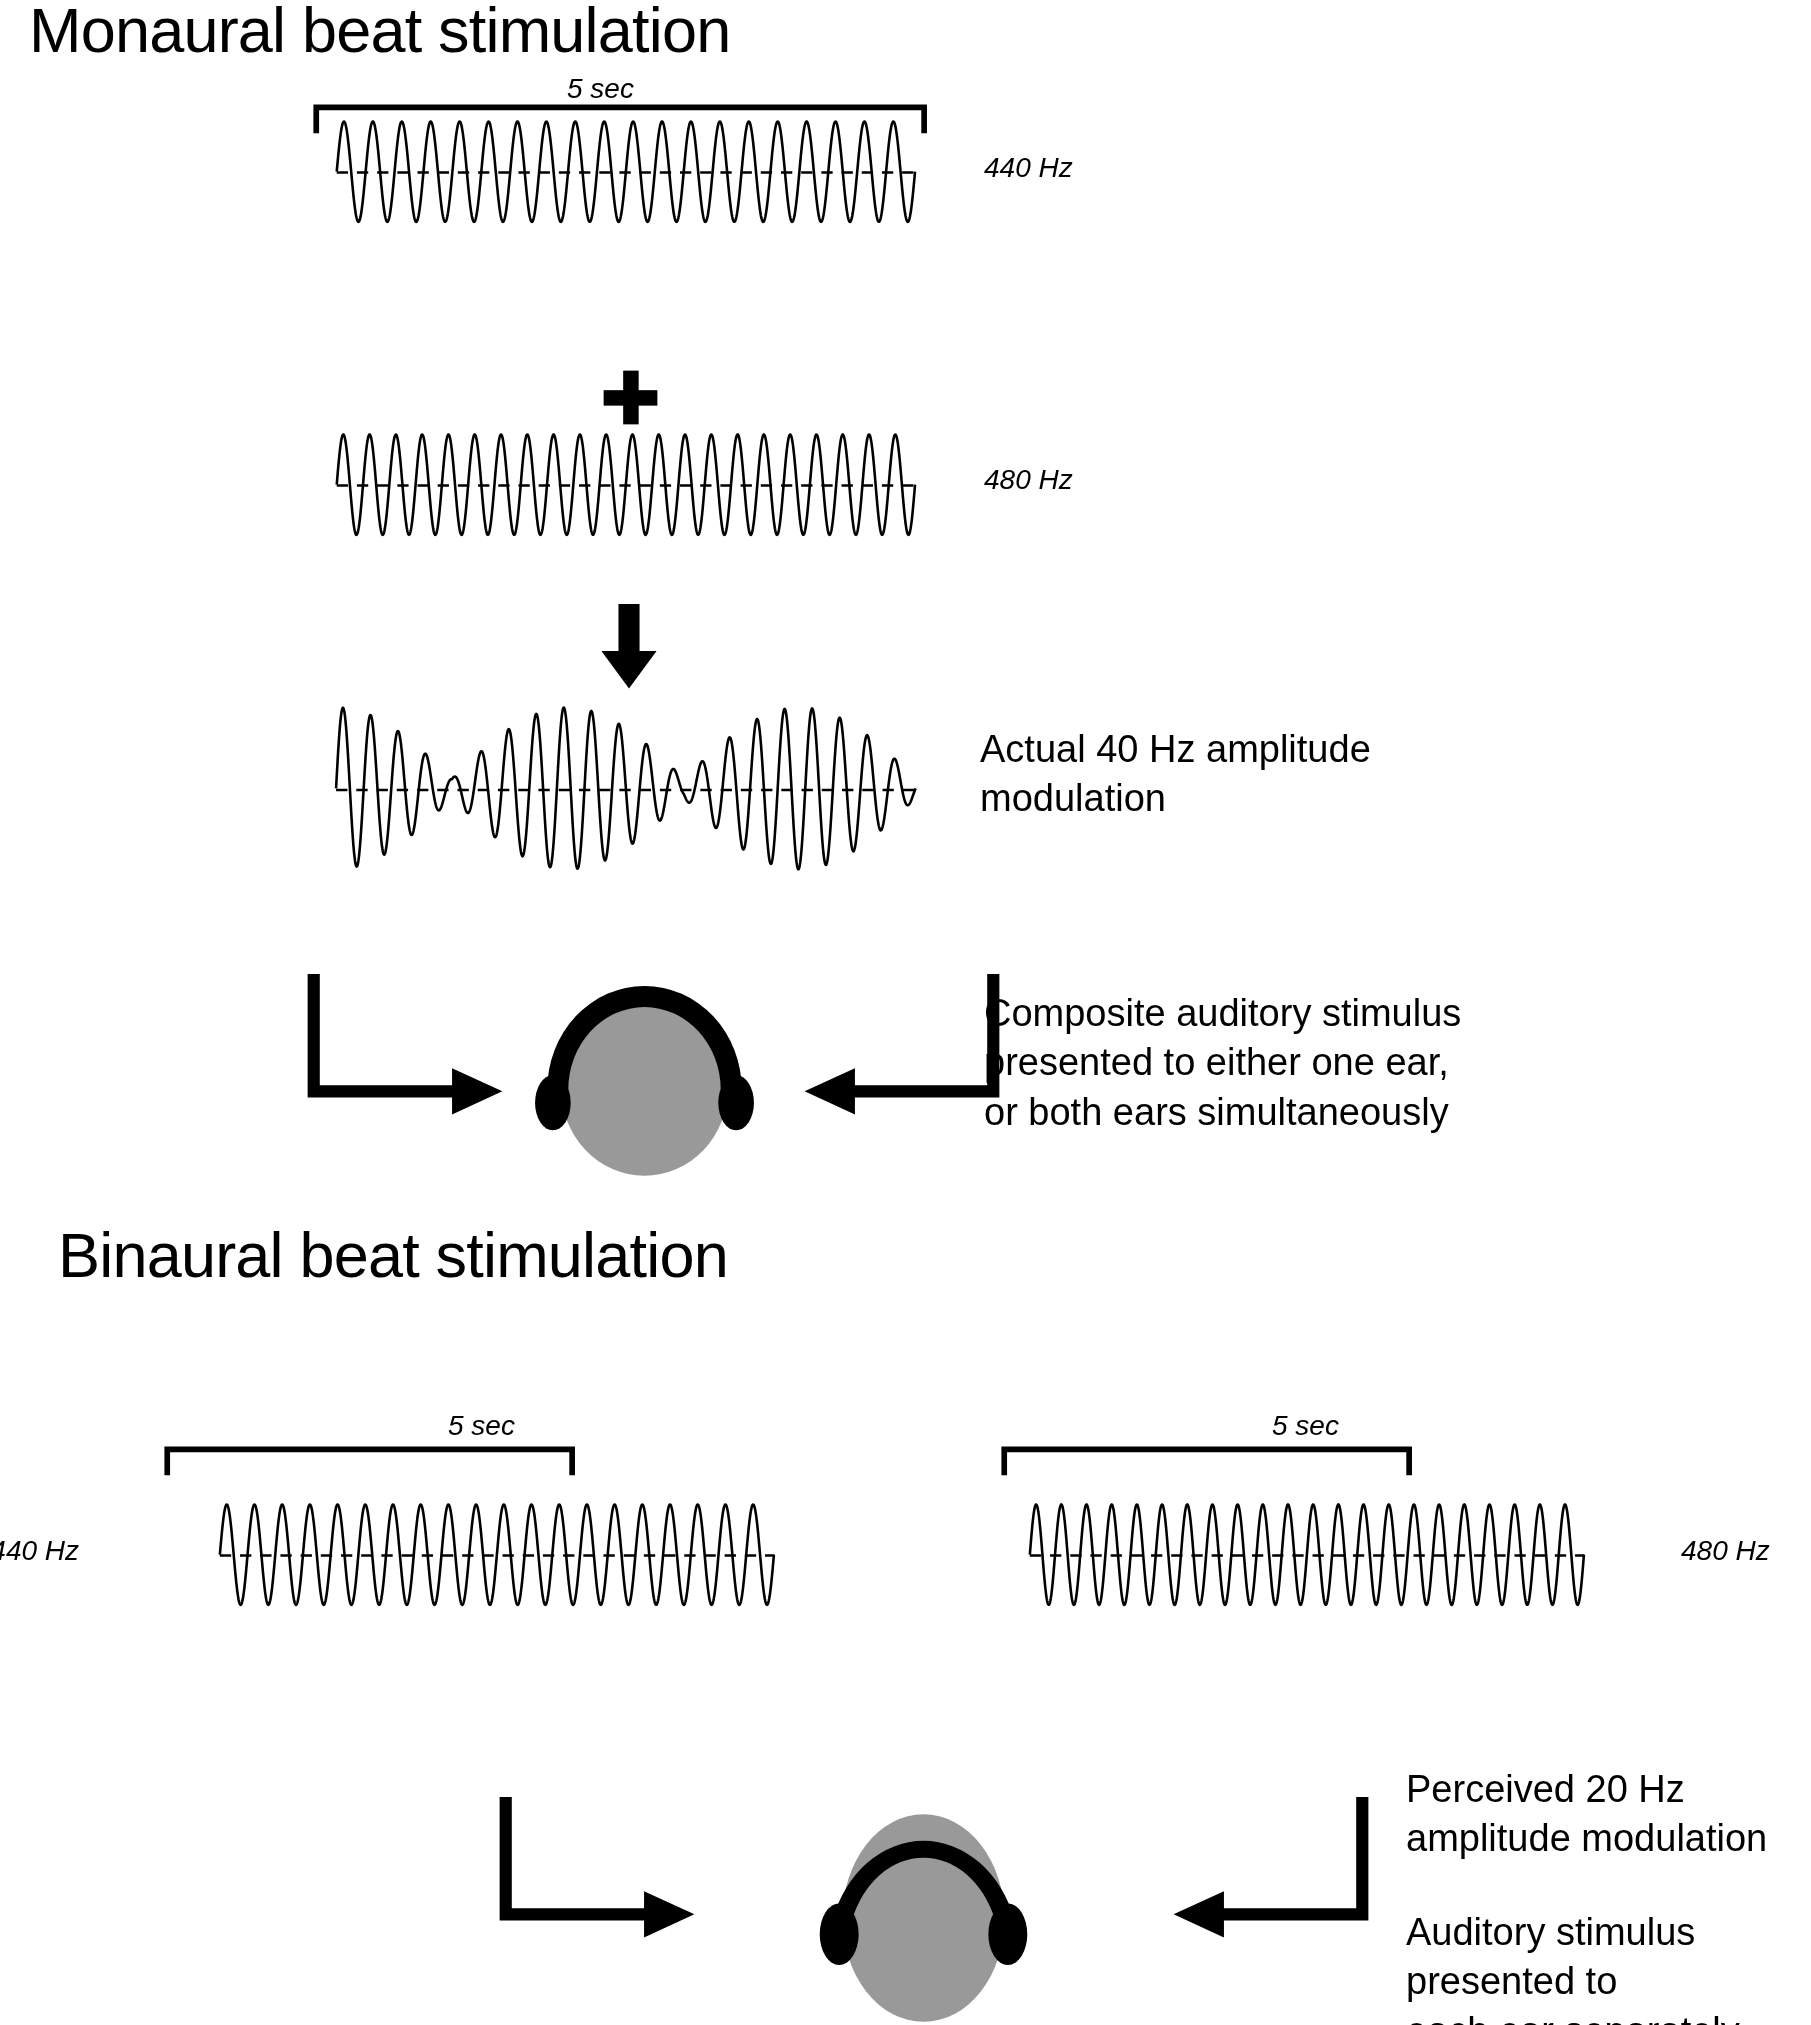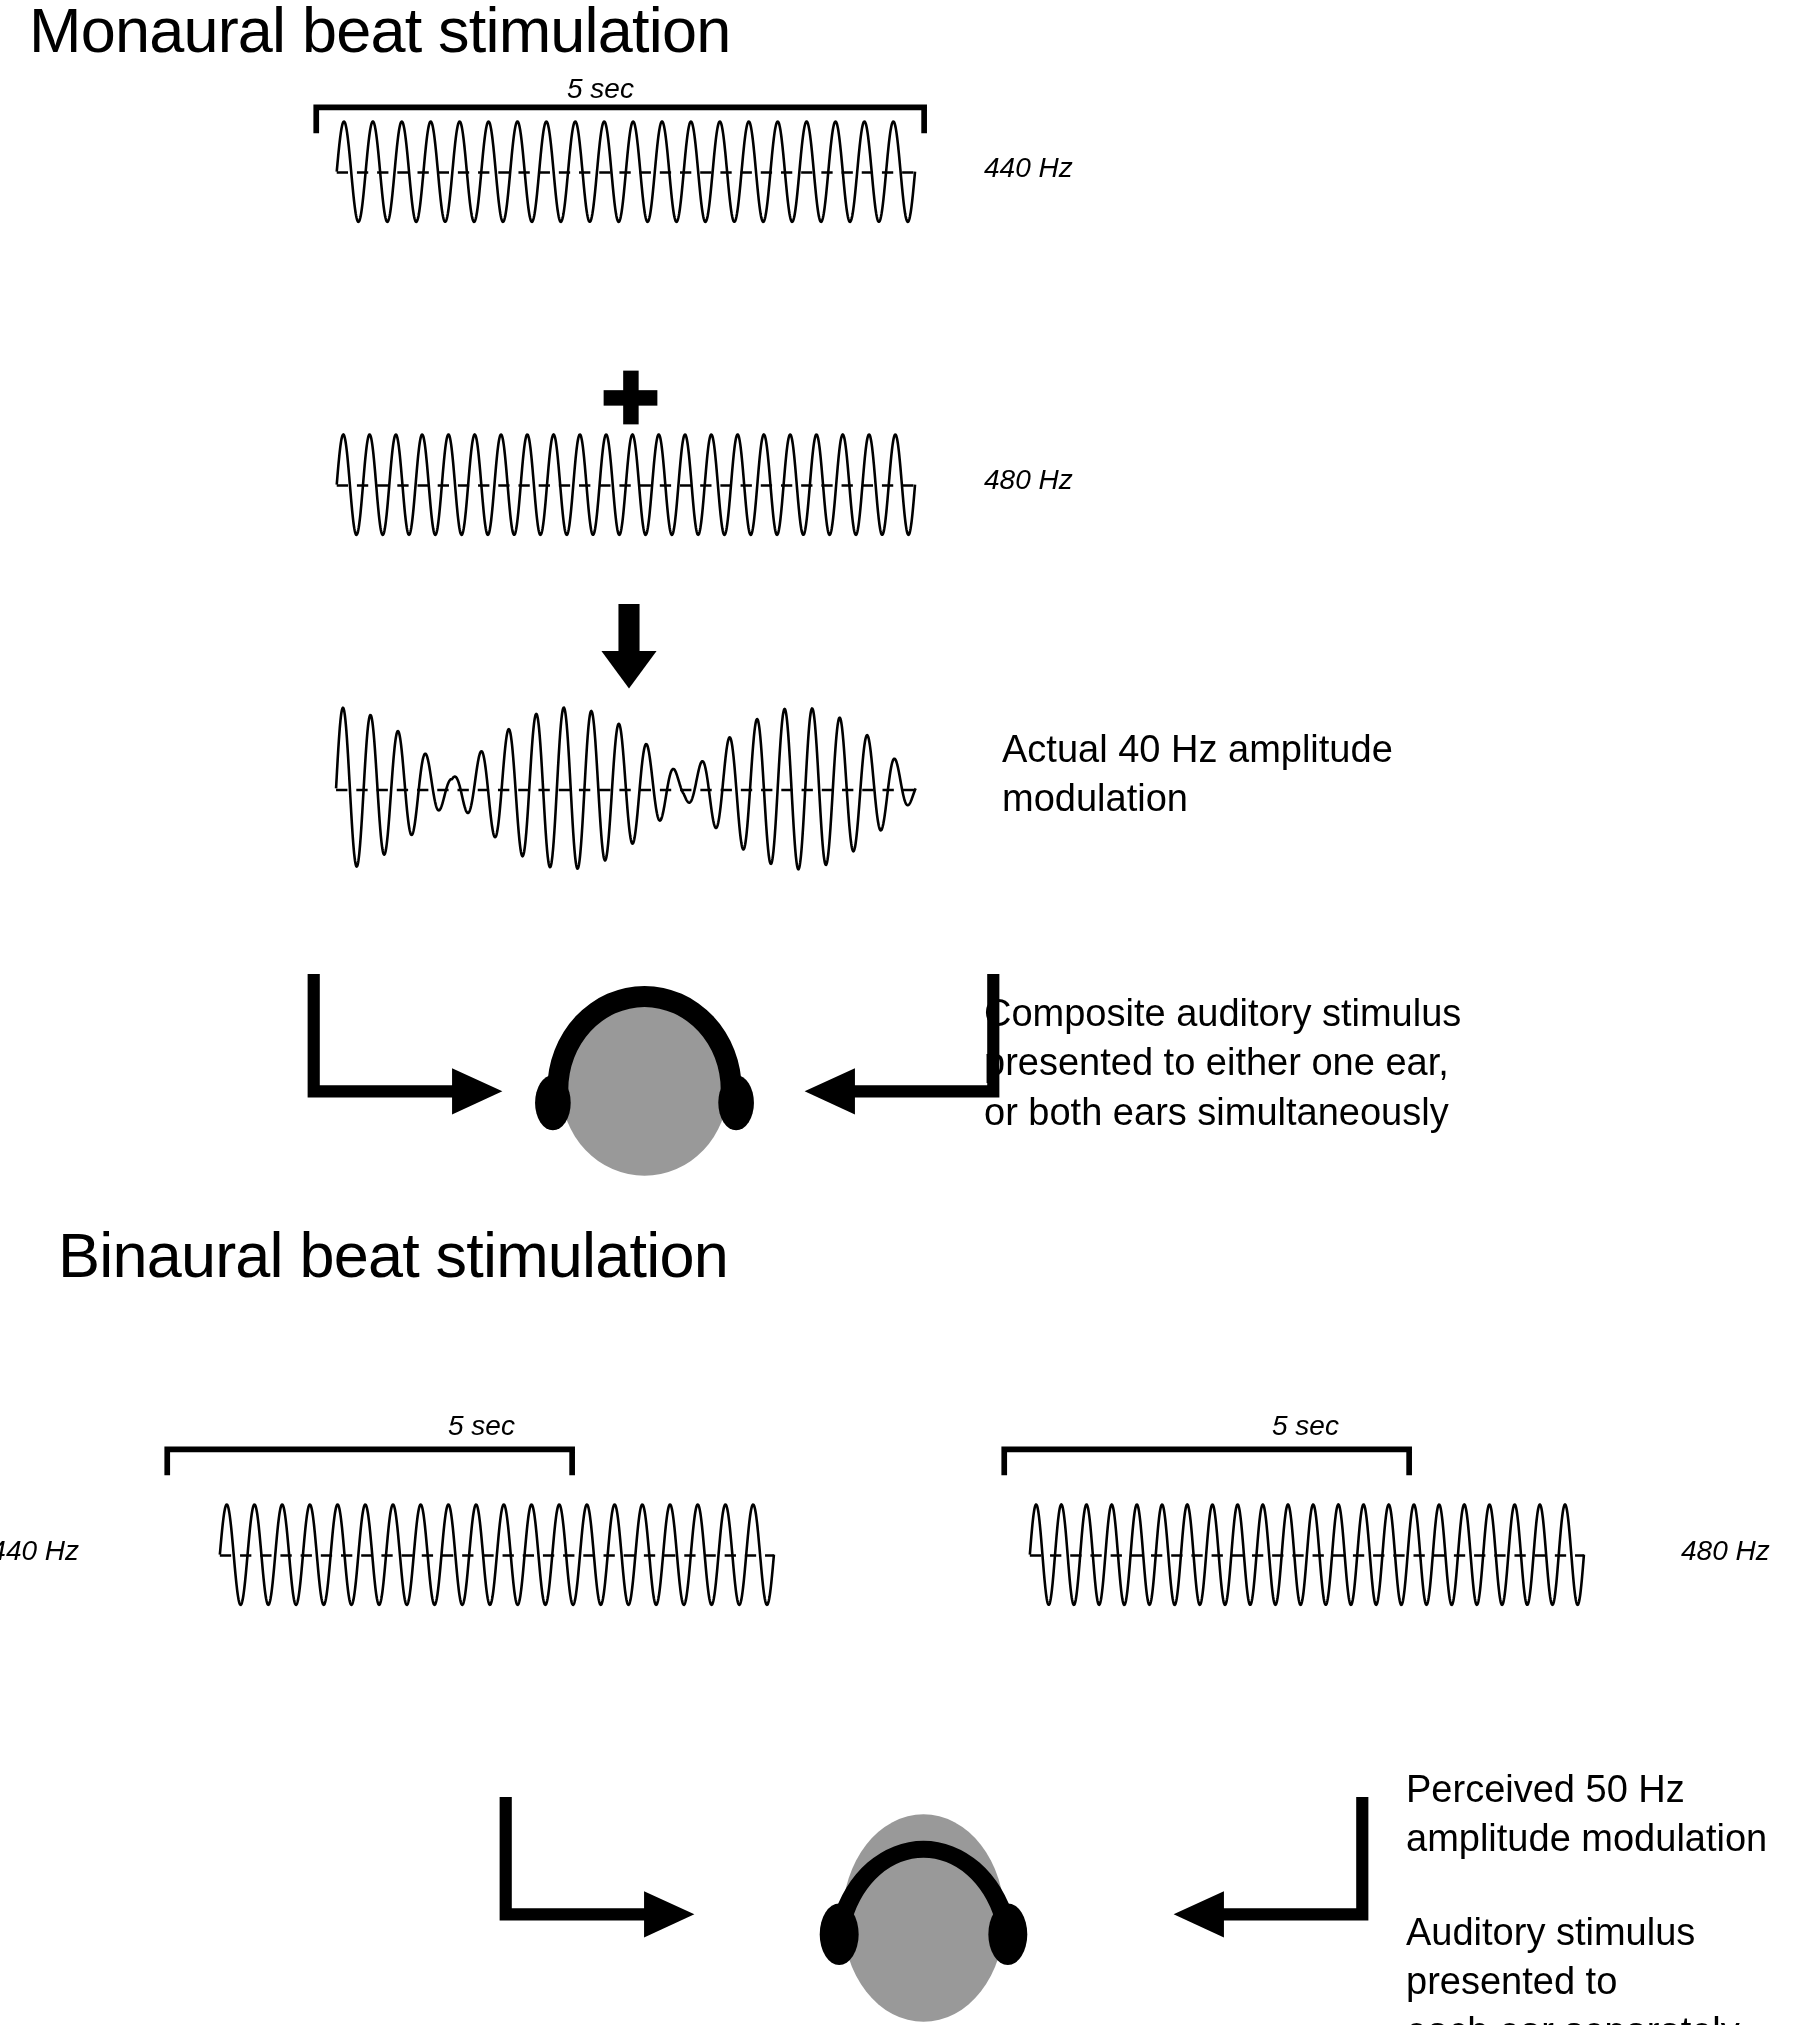--- a/index.html
+++ b/index.html
@@ -47,21 +47,21 @@
 
 <svg class="abs" width="62" height="86" style="left:598px;top:604px;" viewBox="0 0 76 106">
   <rect class="glyph" x="25" y="0" width="26" height="62"></rect>
   <path class="glyph" d="M4,58 L72,58 L38,104 Z"></path>
 </svg>
 
 <svg class="abs" width="583" height="170" style="left:336px;top:705px;" viewBox="0 0 720 210">
   <path id="wbeat" class="wavepath" d="M0.00,103.00 L0.38,95.93 L0.77,88.89 L1.15,81.92 L1.54,75.06 L1.92,68.34 L2.31,61.80 L2.69,55.47 L3.08,49.37 L3.46,43.55 L3.85,38.03 L4.23,32.84 L4.61,28.00 L5.00,23.54 L5.38,19.49 L5.77,15.85 L6.15,12.66 L6.54,9.92 L6.92,7.66 L7.31,5.87 L7.69,4.57 L8.08,3.77 L8.46,3.48 L8.84,3.68 L9.23,4.38 L9.61,5.58 L10.00,7.26 L10.38,9.43 L10.77,12.07 L11.15,15.16 L11.54,18.69 L11.92,22.64 L12.31,26.99 L12.69,31.72 L13.07,36.81 L13.46,42.22 L13.84,47.93 L14.23,53.92 L14.61,60.14 L15.00,66.57 L15.38,73.18 L15.77,79.93 L16.15,86.78 L16.53,93.71 L16.92,100.68 L17.30,107.64 L17.69,114.58 L18.07,121.44 L18.46,128.21 L18.84,134.83 L19.23,141.29 L19.61,147.54 L20.00,153.56 L20.38,159.31 L20.76,164.77 L21.15,169.92 L21.53,174.71 L21.92,179.14 L22.30,183.17 L22.69,186.79 L23.07,189.99 L23.46,192.74 L23.84,195.03 L24.23,196.86 L24.61,198.21 L24.99,199.08 L25.38,199.46 L25.76,199.36 L26.15,198.77 L26.53,197.71 L26.92,196.16 L27.30,194.16 L27.69,191.70 L28.07,188.79 L28.46,185.47 L28.84,181.73 L29.22,177.61 L29.61,173.12 L29.99,168.30 L30.38,163.15 L30.76,157.72 L31.15,152.02 L31.53,146.09 L31.92,139.97 L32.30,133.67 L32.69,127.23 L33.07,120.69 L33.45,114.08 L33.84,107.44 L34.22,100.78 L34.61,94.16 L34.99,87.61 L35.38,81.15 L35.76,74.82 L36.15,68.65 L36.53,62.67 L36.92,56.92 L37.30,51.41 L37.68,46.18 L38.07,41.26 L38.45,36.66 L38.84,32.41 L39.22,28.53 L39.61,25.03 L39.99,21.94 L40.38,19.27 L40.76,17.03 L41.15,15.23 L41.53,13.88 L41.91,12.99 L42.30,12.54 L42.68,12.56 L43.07,13.03 L43.45,13.95 L43.84,15.32 L44.22,17.12 L44.61,19.34 L44.99,21.98 L45.37,25.02 L45.76,28.44 L46.14,32.22 L46.53,36.34 L46.91,40.78 L47.30,45.51 L47.68,50.51 L48.07,55.76 L48.45,61.22 L48.84,66.87 L49.22,72.68 L49.60,78.61 L49.99,84.64 L50.37,90.74 L50.76,96.87 L51.14,103.00 L51.53,109.11 L51.91,115.15 L52.30,121.11 L52.68,126.95 L53.07,132.64 L53.45,138.15 L53.83,143.47 L54.22,148.55 L54.60,153.37 L54.99,157.92 L55.37,162.17 L55.76,166.11 L56.14,169.70 L56.53,172.94 L56.91,175.81 L57.30,178.30 L57.68,180.40 L58.06,182.09 L58.45,183.38 L58.83,184.26 L59.22,184.72 L59.60,184.77 L59.99,184.41 L60.37,183.64 L60.76,182.47 L61.14,180.90 L61.53,178.95 L61.91,176.63 L62.29,173.95 L62.68,170.93 L63.06,167.59 L63.45,163.94 L63.83,160.00 L64.22,155.80 L64.60,151.37 L64.99,146.71 L65.37,141.86 L65.76,136.85 L66.14,131.70 L66.52,126.43 L66.91,121.08 L67.29,115.68 L67.68,110.24 L68.06,104.81 L68.45,99.40 L68.83,94.04 L69.22,88.77 L69.60,83.60 L69.98,78.57 L70.37,73.69 L70.75,68.99 L71.14,64.50 L71.52,60.24 L71.91,56.21 L72.29,52.46 L72.68,48.98 L73.06,45.81 L73.45,42.94 L73.83,40.40 L74.21,38.19 L74.60,36.33 L74.98,34.81 L75.37,33.65 L75.75,32.85 L76.14,32.41 L76.52,32.33 L76.91,32.61 L77.29,33.24 L77.68,34.21 L78.06,35.53 L78.44,37.17 L78.83,39.14 L79.21,41.41 L79.60,43.97 L79.98,46.81 L80.37,49.91 L80.75,53.25 L81.14,56.82 L81.52,60.59 L81.91,64.54 L82.29,68.64 L82.67,72.89 L83.06,77.25 L83.44,81.71 L83.83,86.23 L84.21,90.79 L84.60,95.38 L84.98,99.96 L85.37,104.51 L85.75,109.02 L86.14,113.45 L86.52,117.79 L86.90,122.01 L87.29,126.10 L87.67,130.03 L88.06,133.78 L88.44,137.34 L88.83,140.70 L89.21,143.83 L89.60,146.72 L89.98,149.36 L90.37,151.74 L90.75,153.85 L91.13,155.67 L91.52,157.22 L91.90,158.47 L92.29,159.43 L92.67,160.09 L93.06,160.46 L93.44,160.53 L93.83,160.31 L94.21,159.80 L94.60,159.01 L94.98,157.94 L95.36,156.61 L95.75,155.02 L96.13,153.19 L96.52,151.12 L96.90,148.83 L97.29,146.34 L97.67,143.65 L98.06,140.80 L98.44,137.78 L98.82,134.63 L99.21,131.35 L99.59,127.97 L99.98,124.50 L100.36,120.97 L100.75,117.39 L101.13,113.79 L101.52,110.18 L101.90,106.57 L102.29,103.00 L102.67,99.47 L103.05,96.01 L103.44,92.63 L103.82,89.35 L104.21,86.19 L104.59,83.15 L104.98,80.26 L105.36,77.52 L105.75,74.95 L106.13,72.57 L106.52,70.37 L106.90,68.37 L107.28,66.58 L107.67,65.00 L108.05,63.63 L108.44,62.49 L108.82,61.58 L109.21,60.89 L109.59,60.42 L109.98,60.18 L110.36,60.17 L110.75,60.37 L111.13,60.79 L111.51,61.42 L111.90,62.25 L112.28,63.27 L112.67,64.49 L113.05,65.88 L113.44,67.43 L113.82,69.15 L114.21,71.00 L114.59,72.99 L114.98,75.10 L115.36,77.31 L115.74,79.62 L116.13,82.00 L116.51,84.45 L116.90,86.94 L117.28,89.48 L117.67,92.03 L118.05,94.59 L118.44,97.14 L118.82,99.68 L119.21,102.18 L119.59,104.63 L119.97,107.02 L120.36,109.35 L120.74,111.59 L121.13,113.74 L121.51,115.78 L121.90,117.72 L122.28,119.54 L122.67,121.22 L123.05,122.78 L123.44,124.20 L123.82,125.47 L124.20,126.59 L124.59,127.57 L124.97,128.39 L125.36,129.06 L125.74,129.57 L126.13,129.93 L126.51,130.14 L126.90,130.20 L127.28,130.11 L127.66,129.88 L128.05,129.52 L128.43,129.02 L128.82,128.40 L129.20,127.66 L129.59,126.80 L129.97,125.85 L130.36,124.80 L130.74,123.66 L131.13,122.45 L131.51,121.16 L131.89,119.82 L132.28,118.43 L132.66,117.00 L133.05,115.54 L133.43,114.06 L133.82,112.57 L134.20,111.07 L134.59,109.59 L134.97,108.12 L135.36,106.67 L135.74,105.26 L136.12,103.89 L136.51,102.56 L136.89,101.30 L137.28,100.09 L137.66,98.95 L138.05,97.87 L138.43,96.88 L138.82,95.96 L139.20,95.13 L139.59,94.38 L139.97,93.72 L140.35,93.15 L140.74,92.67 L141.12,92.27 L141.51,91.96 L141.89,91.74 L142.28,91.60 L142.66,91.55 L143.05,91.57 L143.43,91.24 L143.82,90.67 L144.20,90.16 L144.58,89.70 L144.97,89.31 L145.35,88.98 L145.74,88.73 L146.12,88.56 L146.51,88.48 L146.89,88.48 L147.28,88.58 L147.66,88.77 L148.05,89.05 L148.43,89.44 L148.81,89.92 L149.20,90.51 L149.58,91.19 L149.97,91.98 L150.35,92.86 L150.74,93.84 L151.12,94.91 L151.51,96.07 L151.89,97.31 L152.27,98.63 L152.66,100.02 L153.04,101.48 L153.43,103.00 L153.81,104.57 L154.20,106.19 L154.58,107.84 L154.97,109.52 L155.35,111.21 L155.74,112.92 L156.12,114.62 L156.50,116.30 L156.89,117.97 L157.27,119.60 L157.66,121.19 L158.04,122.72 L158.43,124.19 L158.81,125.58 L159.20,126.89 L159.58,128.10 L159.97,129.21 L160.35,130.20 L160.73,131.07 L161.12,131.82 L161.50,132.42 L161.89,132.88 L162.27,133.20 L162.66,133.35 L163.04,133.35 L163.43,133.19 L163.81,132.86 L164.20,132.36 L164.58,131.69 L164.96,130.86 L165.35,129.86 L165.73,128.69 L166.12,127.36 L166.50,125.88 L166.89,124.24 L167.27,122.45 L167.66,120.53 L168.04,118.47 L168.43,116.29 L168.81,113.99 L169.19,111.59 L169.58,109.10 L169.96,106.53 L170.35,103.89 L170.73,101.20 L171.12,98.46 L171.50,95.70 L171.89,92.93 L172.27,90.16 L172.66,87.40 L173.04,84.68 L173.42,82.01 L173.81,79.40 L174.19,76.87 L174.58,74.43 L174.96,72.10 L175.35,69.89 L175.73,67.81 L176.12,65.89 L176.50,64.13 L176.89,62.54 L177.27,61.14 L177.65,59.93 L178.04,58.92 L178.42,58.13 L178.81,57.56 L179.19,57.22 L179.58,57.11 L179.96,57.24 L180.35,57.60 L180.73,58.21 L181.11,59.05 L181.50,60.14 L181.88,61.46 L182.27,63.01 L182.65,64.80 L183.04,66.80 L183.42,69.02 L183.81,71.45 L184.19,74.07 L184.58,76.87 L184.96,79.85 L185.34,82.99 L185.73,86.27 L186.11,89.68 L186.50,93.20 L186.88,96.81 L187.27,100.50 L187.65,104.26 L188.04,108.05 L188.42,111.86 L188.81,115.67 L189.19,119.47 L189.57,123.23 L189.96,126.92 L190.34,130.54 L190.73,134.06 L191.11,137.46 L191.50,140.72 L191.88,143.83 L192.27,146.76 L192.65,149.50 L193.04,152.03 L193.42,154.34 L193.80,156.41 L194.19,158.23 L194.57,159.79 L194.96,161.08 L195.34,162.08 L195.73,162.79 L196.11,163.20 L196.50,163.30 L196.88,163.10 L197.27,162.60 L197.65,161.78 L198.03,160.65 L198.42,159.22 L198.80,157.48 L199.19,155.45 L199.57,153.14 L199.96,150.54 L200.34,147.68 L200.73,144.56 L201.11,141.20 L201.50,137.61 L201.88,133.82 L202.26,129.83 L202.65,125.67 L203.03,121.36 L203.42,116.91 L203.80,112.35 L204.19,107.71 L204.57,103.00 L204.96,98.25 L205.34,93.48 L205.73,88.72 L206.11,83.99 L206.49,79.32 L206.88,74.73 L207.26,70.25 L207.65,65.89 L208.03,61.69 L208.42,57.67 L208.80,53.84 L209.19,50.23 L209.57,46.86 L209.95,43.76 L210.34,40.92 L210.72,38.38 L211.11,36.15 L211.49,34.25 L211.88,32.67 L212.26,31.45 L212.65,30.58 L213.03,30.06 L213.42,29.92 L213.80,30.15 L214.18,30.74 L214.57,31.71 L214.95,33.05 L215.34,34.75 L215.72,36.81 L216.11,39.22 L216.49,41.98 L216.88,45.06 L217.26,48.45 L217.65,52.14 L218.03,56.12 L218.41,60.36 L218.80,64.85 L219.18,69.56 L219.57,74.47 L219.95,79.55 L220.34,84.79 L220.72,90.15 L221.11,95.61 L221.49,101.14 L221.88,106.72 L222.26,112.31 L222.64,117.89 L223.03,123.43 L223.41,128.89 L223.80,134.26 L224.18,139.50 L224.57,144.59 L224.95,149.49 L225.34,154.19 L225.72,158.66 L226.11,162.87 L226.49,166.80 L226.87,170.42 L227.26,173.73 L227.64,176.70 L228.03,179.31 L228.41,181.55 L228.80,183.40 L229.18,184.85 L229.57,185.90 L229.95,186.53 L230.34,186.75 L230.72,186.54 L231.10,185.91 L231.49,184.85 L231.87,183.38 L232.26,181.49 L232.64,179.20 L233.03,176.51 L233.41,173.43 L233.80,169.98 L234.18,166.18 L234.56,162.04 L234.95,157.58 L235.33,152.83 L235.72,147.80 L236.10,142.53 L236.49,137.03 L236.87,131.33 L237.26,125.47 L237.64,119.46 L238.03,113.35 L238.41,107.16 L238.79,100.92 L239.18,94.66 L239.56,88.42 L239.95,82.23 L240.33,76.12 L240.72,70.12 L241.10,64.26 L241.49,58.58 L241.87,53.09 L242.26,47.84 L242.64,42.85 L243.02,38.14 L243.41,33.74 L243.79,29.67 L244.18,25.96 L244.56,22.63 L244.95,19.69 L245.33,17.16 L245.72,15.05 L246.10,13.38 L246.49,12.16 L246.87,11.39 L247.25,11.08 L247.64,11.23 L248.02,11.85 L248.41,12.93 L248.79,14.47 L249.18,16.46 L249.56,18.89 L249.95,21.76 L250.33,25.04 L250.72,28.73 L251.10,32.81 L251.48,37.25 L251.87,42.03 L252.25,47.14 L252.64,52.55 L253.02,58.22 L253.41,64.14 L253.79,70.27 L254.18,76.58 L254.56,83.04 L254.95,89.62 L255.33,96.28 L255.71,103.00 L256.10,109.73 L256.48,116.45 L256.87,123.12 L257.25,129.70 L257.64,136.16 L258.02,142.47 L258.41,148.59 L258.79,154.51 L259.18,160.17 L259.56,165.56 L259.94,170.64 L260.33,175.40 L260.71,179.80 L261.10,183.82 L261.48,187.45 L261.87,190.65 L262.25,193.42 L262.64,195.74 L263.02,197.60 L263.40,198.99 L263.79,199.89 L264.17,200.30 L264.56,200.23 L264.94,199.66 L265.33,198.61 L265.71,197.07 L266.10,195.06 L266.48,192.58 L266.87,189.64 L267.25,186.27 L267.63,182.46 L268.02,178.25 L268.40,173.66 L268.79,168.70 L269.17,163.40 L269.56,157.80 L269.94,151.90 L270.33,145.76 L270.71,139.39 L271.10,132.83 L271.48,126.11 L271.86,119.26 L272.25,112.33 L272.63,105.34 L273.02,98.33 L273.40,91.33 L273.79,84.39 L274.17,77.53 L274.56,70.80 L274.94,64.22 L275.33,57.83 L275.71,51.66 L276.09,45.75 L276.48,40.12 L276.86,34.80 L277.25,29.82 L277.63,25.20 L278.02,20.98 L278.40,17.16 L278.79,13.78 L279.17,10.84 L279.56,8.36 L279.94,6.36 L280.32,4.85 L280.71,3.82 L281.09,3.30 L281.48,3.28 L281.86,3.76 L282.25,4.74 L282.63,6.22 L283.02,8.18 L283.40,10.63 L283.79,13.53 L284.17,16.89 L284.55,20.69 L284.94,24.90 L285.32,29.50 L285.71,34.47 L286.09,39.79 L286.48,45.43 L286.86,51.35 L287.25,57.54 L287.63,63.95 L288.02,70.56 L288.40,77.34 L288.78,84.24 L289.17,91.23 L289.55,98.28 L289.94,105.36 L290.32,112.42 L290.71,119.43 L291.09,126.35 L291.48,133.16 L291.86,139.81 L292.24,146.27 L292.63,152.51 L293.01,158.50 L293.40,164.21 L293.78,169.60 L294.17,174.66 L294.55,179.35 L294.94,183.66 L295.32,187.55 L295.71,191.02 L296.09,194.04 L296.47,196.60 L296.86,198.69 L297.24,200.29 L297.63,201.41 L298.01,202.02 L298.40,202.14 L298.78,201.76 L299.17,200.88 L299.55,199.51 L299.94,197.66 L300.32,195.33 L300.70,192.54 L301.09,189.31 L301.47,185.64 L301.86,181.56 L302.24,177.09 L302.63,172.25 L303.01,167.07 L303.40,161.58 L303.78,155.80 L304.17,149.76 L304.55,143.49 L304.93,137.04 L305.32,130.41 L305.70,123.67 L306.09,116.82 L306.47,109.92 L306.86,103.00 L307.24,96.09 L307.63,89.22 L308.01,82.44 L308.40,75.77 L308.78,69.25 L309.16,62.91 L309.55,56.79 L309.93,50.91 L310.32,45.30 L310.70,40.00 L311.09,35.02 L311.47,30.40 L311.86,26.15 L312.24,22.30 L312.63,18.86 L313.01,15.85 L313.39,13.28 L313.78,11.18 L314.16,9.54 L314.55,8.37 L314.93,7.69 L315.32,7.48 L315.70,7.76 L316.09,8.51 L316.47,9.74 L316.85,11.44 L317.24,13.59 L317.62,16.18 L318.01,19.21 L318.39,22.65 L318.78,26.48 L319.16,30.69 L319.55,35.25 L319.93,40.14 L320.32,45.33 L320.70,50.79 L321.08,56.51 L321.47,62.44 L321.85,68.56 L322.24,74.83 L322.62,81.22 L323.01,87.71 L323.39,94.25 L323.78,100.81 L324.16,107.37 L324.55,113.88 L324.93,120.31 L325.31,126.64 L325.70,132.83 L326.08,138.85 L326.47,144.66 L326.85,150.25 L327.24,155.58 L327.62,160.62 L328.01,165.36 L328.39,169.76 L328.78,173.82 L329.16,177.50 L329.54,180.80 L329.93,183.69 L330.31,186.16 L330.70,188.21 L331.08,189.82 L331.47,190.98 L331.85,191.70 L332.24,191.97 L332.62,191.79 L333.01,191.17 L333.39,190.10 L333.77,188.60 L334.16,186.68 L334.54,184.34 L334.93,181.60 L335.31,178.48 L335.70,174.99 L336.08,171.16 L336.47,166.99 L336.85,162.53 L337.24,157.78 L337.62,152.79 L338.00,147.56 L338.39,142.13 L338.77,136.53 L339.16,130.79 L339.54,124.94 L339.93,119.00 L340.31,113.01 L340.70,107.00 L341.08,101.00 L341.47,95.04 L341.85,89.15 L342.23,83.36 L342.62,77.70 L343.00,72.19 L343.39,66.86 L343.77,61.75 L344.16,56.87 L344.54,52.25 L344.93,47.91 L345.31,43.87 L345.69,40.15 L346.08,36.76 L346.46,33.73 L346.85,31.06 L347.23,28.78 L347.62,26.87 L348.00,25.37 L348.39,24.26 L348.77,23.55 L349.16,23.25 L349.54,23.35 L349.92,23.86 L350.31,24.76 L350.69,26.04 L351.08,27.71 L351.46,29.75 L351.85,32.14 L352.23,34.87 L352.62,37.94 L353.00,41.31 L353.39,44.96 L353.77,48.89 L354.15,53.07 L354.54,57.47 L354.92,62.07 L355.31,66.84 L355.69,71.77 L356.08,76.82 L356.46,81.97 L356.85,87.19 L357.23,92.45 L357.62,97.73 L358.00,103.00 L358.38,108.23 L358.77,113.40 L359.15,118.48 L359.54,123.44 L359.92,128.27 L360.31,132.93 L360.69,137.41 L361.08,141.68 L361.46,145.72 L361.85,149.52 L362.23,153.05 L362.61,156.31 L363.00,159.27 L363.38,161.92 L363.77,164.26 L364.15,166.26 L364.54,167.94 L364.92,169.27 L365.31,170.25 L365.69,170.89 L366.08,171.18 L366.46,171.13 L366.84,170.73 L367.23,169.99 L367.61,168.92 L368.00,167.52 L368.38,165.82 L368.77,163.81 L369.15,161.51 L369.54,158.93 L369.92,156.10 L370.31,153.02 L370.69,149.72 L371.07,146.21 L371.46,142.52 L371.84,138.66 L372.23,134.65 L372.61,130.53 L373.00,126.30 L373.38,121.99 L373.77,117.63 L374.15,113.24 L374.53,108.84 L374.92,104.46 L375.30,100.10 L375.69,95.81 L376.07,91.60 L376.46,87.49 L376.84,83.49 L377.23,79.64 L377.61,75.95 L378.00,72.43 L378.38,69.10 L378.76,65.98 L379.15,63.08 L379.53,60.41 L379.92,57.99 L380.30,55.83 L380.69,53.92 L381.07,52.29 L381.46,50.93 L381.84,49.85 L382.23,49.05 L382.61,48.54 L382.99,48.31 L383.38,48.35 L383.76,48.68 L384.15,49.27 L384.53,50.14 L384.92,51.26 L385.30,52.62 L385.69,54.23 L386.07,56.07 L386.46,58.12 L386.84,60.37 L387.22,62.81 L387.61,65.43 L387.99,68.20 L388.38,71.11 L388.76,74.15 L389.15,77.29 L389.53,80.52 L389.92,83.82 L390.30,87.18 L390.69,90.57 L391.07,93.97 L391.45,97.38 L391.84,100.76 L392.22,104.11 L392.61,107.41 L392.99,110.63 L393.38,113.77 L393.76,116.80 L394.15,119.73 L394.53,122.52 L394.92,125.17 L395.30,127.66 L395.68,129.99 L396.07,132.15 L396.45,134.12 L396.84,135.91 L397.22,137.49 L397.61,138.88 L397.99,140.05 L398.38,141.02 L398.76,141.78 L399.15,142.32 L399.53,142.65 L399.91,142.78 L400.30,142.69 L400.68,142.41 L401.07,141.93 L401.45,141.25 L401.84,140.39 L402.22,139.35 L402.61,138.15 L402.99,136.79 L403.37,135.27 L403.76,133.62 L404.14,131.84 L404.53,129.95 L404.91,127.96 L405.30,125.88 L405.68,123.72 L406.07,121.49 L406.45,119.22 L406.84,116.91 L407.22,114.57 L407.60,112.23 L407.99,109.89 L408.37,107.56 L408.76,105.26 L409.14,103.00 L409.53,100.79 L409.91,98.65 L410.30,96.57 L410.68,94.58 L411.07,92.68 L411.45,90.88 L411.83,89.19 L412.22,87.61 L412.60,86.16 L412.99,84.83 L413.37,83.63 L413.76,82.57 L414.14,81.64 L414.53,80.85 L414.91,80.20 L415.30,79.69 L415.68,79.32 L416.06,79.09 L416.45,78.99 L416.83,79.02 L417.22,79.19 L417.60,79.48 L417.99,79.88 L418.37,80.40 L418.76,81.03 L419.14,81.75 L419.53,82.57 L419.91,83.48 L420.29,84.46 L420.68,85.51 L421.06,86.62 L421.45,87.78 L421.83,88.99 L422.22,90.23 L422.60,91.49 L422.99,92.78 L423.37,94.07 L423.76,95.35 L424.14,96.63 L424.52,97.90 L424.91,99.14 L425.29,100.34 L425.68,101.51 L426.06,102.64 L426.45,103.71 L426.83,104.73 L427.22,105.68 L427.60,106.58 L427.98,107.40 L428.37,108.15 L428.75,108.83 L429.14,109.43 L429.52,109.95 L429.91,110.77 L430.29,111.68 L430.68,112.58 L431.06,113.48 L431.45,114.35 L431.83,115.19 L432.21,116.00 L432.60,116.77 L432.98,117.48 L433.37,118.14 L433.75,118.74 L434.14,119.27 L434.52,119.72 L434.91,120.09 L435.29,120.38 L435.68,120.57 L436.06,120.66 L436.44,120.65 L436.83,120.53 L437.21,120.31 L437.60,119.98 L437.98,119.53 L438.37,118.97 L438.75,118.30 L439.14,117.52 L439.52,116.63 L439.91,115.62 L440.29,114.52 L440.67,113.30 L441.06,111.99 L441.44,110.59 L441.83,109.10 L442.21,107.53 L442.60,105.88 L442.98,104.17 L443.37,102.40 L443.75,100.59 L444.14,98.73 L444.52,96.84 L444.90,94.94 L445.29,93.02 L445.67,91.11 L446.06,89.21 L446.44,87.33 L446.83,85.49 L447.21,83.70 L447.60,81.97 L447.98,80.30 L448.37,78.72 L448.75,77.23 L449.13,75.84 L449.52,74.57 L449.90,73.42 L450.29,72.39 L450.67,71.51 L451.06,70.78 L451.44,70.20 L451.83,69.79 L452.21,69.54 L452.60,69.47 L452.98,69.57 L453.36,69.85 L453.75,70.31 L454.13,70.96 L454.52,71.79 L454.90,72.80 L455.29,73.98 L455.67,75.35 L456.06,76.89 L456.44,78.59 L456.82,80.46 L457.21,82.48 L457.59,84.65 L457.98,86.95 L458.36,89.37 L458.75,91.92 L459.13,94.57 L459.52,97.30 L459.90,100.12 L460.29,103.00 L460.67,105.93 L461.05,108.89 L461.44,111.88 L461.82,114.86 L462.21,117.84 L462.59,120.79 L462.98,123.69 L463.36,126.53 L463.75,129.29 L464.13,131.96 L464.52,134.52 L464.90,136.96 L465.28,139.26 L465.67,141.40 L466.05,143.38 L466.44,145.18 L466.82,146.79 L467.21,148.19 L467.59,149.39 L467.98,150.35 L468.36,151.09 L468.75,151.59 L469.13,151.84 L469.51,151.85 L469.90,151.60 L470.28,151.10 L470.67,150.35 L471.05,149.34 L471.44,148.08 L471.82,146.57 L472.21,144.82 L472.59,142.83 L472.98,140.60 L473.36,138.16 L473.74,135.50 L474.13,132.65 L474.51,129.60 L474.90,126.39 L475.28,123.01 L475.67,119.49 L476.05,115.84 L476.44,112.09 L476.82,108.24 L477.21,104.32 L477.59,100.35 L477.97,96.34 L478.36,92.33 L478.74,88.32 L479.13,84.35 L479.51,80.43 L479.90,76.57 L480.28,72.82 L480.67,69.17 L481.05,65.66 L481.44,62.30 L481.82,59.12 L482.20,56.13 L482.59,53.34 L482.97,50.78 L483.36,48.46 L483.74,46.40 L484.13,44.60 L484.51,43.09 L484.90,41.86 L485.28,40.94 L485.66,40.32 L486.05,40.02 L486.43,40.04 L486.82,40.38 L487.20,41.04 L487.59,42.02 L487.97,43.32 L488.36,44.94 L488.74,46.87 L489.13,49.11 L489.51,51.64 L489.89,54.45 L490.28,57.53 L490.66,60.88 L491.05,64.47 L491.43,68.28 L491.82,72.31 L492.20,76.53 L492.59,80.92 L492.97,85.45 L493.36,90.12 L493.74,94.89 L494.12,99.73 L494.51,104.64 L494.89,109.58 L495.28,114.52 L495.66,119.44 L496.05,124.32 L496.43,129.13 L496.82,133.85 L497.20,138.44 L497.59,142.89 L497.97,147.17 L498.35,151.26 L498.74,155.14 L499.12,158.77 L499.51,162.15 L499.89,165.26 L500.28,168.07 L500.66,170.58 L501.05,172.75 L501.43,174.59 L501.82,176.08 L502.20,177.21 L502.58,177.96 L502.97,178.35 L503.35,178.35 L503.74,177.97 L504.12,177.21 L504.51,176.07 L504.89,174.55 L505.28,172.65 L505.66,170.39 L506.05,167.77 L506.43,164.81 L506.81,161.52 L507.20,157.91 L507.58,153.99 L507.97,149.80 L508.35,145.34 L508.74,140.64 L509.12,135.72 L509.51,130.60 L509.89,125.32 L510.27,119.89 L510.66,114.34 L511.04,108.70 L511.43,103.00 L511.81,97.27 L512.20,91.53 L512.58,85.82 L512.97,80.17 L513.35,74.60 L513.74,69.14 L514.12,63.82 L514.50,58.67 L514.89,53.72 L515.27,49.00 L515.66,44.52 L516.04,40.31 L516.43,36.40 L516.81,32.81 L517.20,29.55 L517.58,26.65 L517.97,24.12 L518.35,21.98 L518.73,20.23 L519.12,18.90 L519.50,17.98 L519.89,17.49 L520.27,17.43 L520.66,17.81 L521.04,18.61 L521.43,19.85 L521.81,21.51 L522.20,23.59 L522.58,26.09 L522.96,28.98 L523.35,32.26 L523.73,35.91 L524.12,39.92 L524.50,44.26 L524.89,48.92 L525.27,53.87 L525.66,59.09 L526.04,64.56 L526.43,70.24 L526.81,76.11 L527.19,82.14 L527.58,88.30 L527.96,94.56 L528.35,100.88 L528.73,107.24 L529.12,113.61 L529.50,119.94 L529.89,126.21 L530.27,132.39 L530.66,138.44 L531.04,144.34 L531.42,150.05 L531.81,155.54 L532.19,160.78 L532.58,165.76 L532.96,170.43 L533.35,174.78 L533.73,178.78 L534.12,182.41 L534.50,185.65 L534.89,188.48 L535.27,190.90 L535.65,192.87 L536.04,194.40 L536.42,195.48 L536.81,196.09 L537.19,196.23 L537.58,195.90 L537.96,195.10 L538.35,193.84 L538.73,192.11 L539.11,189.93 L539.50,187.30 L539.88,184.24 L540.27,180.76 L540.65,176.88 L541.04,172.62 L541.42,167.99 L541.81,163.03 L542.19,157.75 L542.58,152.17 L542.96,146.34 L543.34,140.27 L543.73,134.00 L544.11,127.56 L544.50,120.98 L544.88,114.29 L545.27,107.53 L545.65,100.73 L546.04,93.93 L546.42,87.16 L546.81,80.45 L547.19,73.84 L547.57,67.37 L547.96,61.06 L548.34,54.95 L548.73,49.07 L549.11,43.45 L549.50,38.12 L549.88,33.10 L550.27,28.43 L550.65,24.13 L551.04,20.21 L551.42,16.71 L551.80,13.63 L552.19,11.00 L552.57,8.83 L552.96,7.13 L553.34,5.91 L553.73,5.18 L554.11,4.94 L554.50,5.19 L554.88,5.94 L555.27,7.18 L555.65,8.90 L556.03,11.10 L556.42,13.76 L556.80,16.88 L557.19,20.44 L557.57,24.41 L557.96,28.79 L558.34,33.55 L558.73,38.66 L559.11,44.10 L559.50,49.85 L559.88,55.87 L560.26,62.13 L560.65,68.61 L561.03,75.26 L561.42,82.06 L561.80,88.98 L562.19,95.97 L562.57,103.00 L562.96,110.04 L563.34,117.05 L563.73,123.99 L564.11,130.83 L564.49,137.54 L564.88,144.07 L565.26,150.41 L565.65,156.51 L566.03,162.34 L566.42,167.88 L566.80,173.09 L567.19,177.96 L567.57,182.45 L567.95,186.54 L568.34,190.21 L568.72,193.44 L569.11,196.22 L569.49,198.53 L569.88,200.36 L570.26,201.70 L570.65,202.54 L571.03,202.89 L571.42,202.73 L571.80,202.06 L572.18,200.90 L572.57,199.25 L572.95,197.11 L573.34,194.49 L573.72,191.42 L574.11,187.90 L574.49,183.96 L574.88,179.60 L575.26,174.86 L575.65,169.77 L576.03,164.33 L576.41,158.59 L576.80,152.57 L577.18,146.31 L577.57,139.82 L577.95,133.16 L578.34,126.34 L578.72,119.41 L579.11,112.41 L579.49,105.35 L579.88,98.29 L580.26,91.26 L580.64,84.29 L581.03,77.42 L581.41,70.69 L581.80,64.12 L582.18,57.75 L582.57,51.61 L582.95,45.74 L583.34,40.16 L583.72,34.90 L584.11,29.99 L584.49,25.45 L584.87,21.31 L585.26,17.58 L585.64,14.28 L586.03,11.44 L586.41,9.06 L586.80,7.15 L587.18,5.73 L587.57,4.80 L587.95,4.36 L588.34,4.43 L588.72,4.98 L589.10,6.03 L589.49,7.57 L589.87,9.59 L590.26,12.07 L590.64,15.01 L591.03,18.38 L591.41,22.18 L591.80,26.37 L592.18,30.95 L592.56,35.88 L592.95,41.14 L593.33,46.71 L593.72,52.54 L594.10,58.62 L594.49,64.92 L594.87,71.39 L595.26,78.01 L595.64,84.75 L596.03,91.56 L596.41,98.42 L596.79,105.29 L597.18,112.13 L597.56,118.91 L597.95,125.60 L598.33,132.16 L598.72,138.56 L599.10,144.77 L599.49,150.76 L599.87,156.49 L600.26,161.94 L600.64,167.07 L601.02,171.88 L601.41,176.33 L601.79,180.39 L602.18,184.06 L602.56,187.31 L602.95,190.13 L603.33,192.51 L603.72,194.42 L604.10,195.87 L604.49,196.86 L604.87,197.36 L605.25,197.39 L605.64,196.95 L606.02,196.03 L606.41,194.65 L606.79,192.81 L607.18,190.52 L607.56,187.80 L607.95,184.66 L608.33,181.12 L608.72,177.20 L609.10,172.91 L609.48,168.29 L609.87,163.36 L610.25,158.13 L610.64,152.65 L611.02,146.93 L611.41,141.01 L611.79,134.92 L612.18,128.68 L612.56,122.34 L612.95,115.93 L613.33,109.47 L613.71,103.00 L614.10,96.55 L614.48,90.16 L614.87,83.86 L615.25,77.68 L615.64,71.64 L616.02,65.79 L616.41,60.14 L616.79,54.74 L617.18,49.59 L617.56,44.74 L617.94,40.20 L618.33,35.99 L618.71,32.13 L619.10,28.65 L619.48,25.55 L619.87,22.86 L620.25,20.58 L620.64,18.73 L621.02,17.31 L621.40,16.32 L621.79,15.78 L622.17,15.68 L622.56,16.02 L622.94,16.79 L623.33,17.99 L623.71,19.62 L624.10,21.66 L624.48,24.10 L624.87,26.93 L625.25,30.12 L625.63,33.67 L626.02,37.55 L626.40,41.74 L626.79,46.22 L627.17,50.96 L627.56,55.94 L627.94,61.13 L628.33,66.51 L628.71,72.05 L629.10,77.71 L629.48,83.47 L629.86,89.30 L630.25,95.17 L630.63,101.04 L631.02,106.90 L631.40,112.70 L631.79,118.43 L632.17,124.05 L632.56,129.52 L632.94,134.84 L633.33,139.97 L633.71,144.88 L634.09,149.55 L634.48,153.96 L634.86,158.09 L635.25,161.91 L635.63,165.42 L636.02,168.60 L636.40,171.42 L636.79,173.88 L637.17,175.97 L637.56,177.68 L637.94,179.01 L638.32,179.94 L638.71,180.48 L639.09,180.62 L639.48,180.37 L639.86,179.74 L640.25,178.72 L640.63,177.33 L641.02,175.57 L641.40,173.46 L641.79,171.00 L642.17,168.22 L642.55,165.13 L642.94,161.75 L643.32,158.10 L643.71,154.19 L644.09,150.05 L644.48,145.70 L644.86,141.17 L645.25,136.48 L645.63,131.65 L646.02,126.72 L646.40,121.70 L646.78,116.62 L647.17,111.51 L647.55,106.40 L647.94,101.31 L648.32,96.26 L648.71,91.29 L649.09,86.41 L649.48,81.66 L649.86,77.05 L650.24,72.61 L650.63,68.35 L651.01,64.31 L651.40,60.49 L651.78,56.92 L652.17,53.61 L652.55,50.58 L652.94,47.83 L653.32,45.39 L653.71,43.26 L654.09,41.45 L654.47,39.96 L654.86,38.81 L655.24,37.99 L655.63,37.51 L656.01,37.36 L656.40,37.54 L656.78,38.05 L657.17,38.89 L657.55,40.04 L657.94,41.50 L658.32,43.26 L658.70,45.30 L659.09,47.62 L659.47,50.19 L659.86,53.01 L660.24,56.05 L660.63,59.30 L661.01,62.74 L661.40,66.35 L661.78,70.11 L662.17,73.99 L662.55,77.99 L662.93,82.07 L663.32,86.22 L663.70,90.40 L664.09,94.61 L664.47,98.82 L664.86,103.00 L665.24,107.14 L665.63,111.21 L666.01,115.20 L666.40,119.08 L666.78,122.84 L667.16,126.46 L667.55,129.91 L667.93,133.20 L668.32,136.29 L668.70,139.17 L669.09,141.85 L669.47,144.29 L669.86,146.49 L670.24,148.45 L670.63,150.15 L671.01,151.60 L671.39,152.78 L671.78,153.69 L672.16,154.34 L672.55,154.71 L672.93,154.82 L673.32,154.66 L673.70,154.25 L674.09,153.57 L674.47,152.65 L674.85,151.49 L675.24,150.10 L675.62,148.48 L676.01,146.66 L676.39,144.64 L676.78,142.43 L677.16,140.06 L677.55,137.53 L677.93,134.85 L678.32,132.06 L678.70,129.15 L679.08,126.15 L679.47,123.08 L679.85,119.95 L680.24,116.78 L680.62,113.59 L681.01,110.39 L681.39,107.20 L681.78,104.04 L682.16,100.93 L682.55,97.87 L682.93,94.89 L683.31,91.99 L683.70,89.20 L684.08,86.53 L684.47,83.98 L684.85,81.57 L685.24,79.32 L685.62,77.22 L686.01,75.29 L686.39,73.54 L686.78,71.97 L687.16,70.58 L687.54,69.39 L687.93,68.39 L688.31,67.59 L688.70,66.98 L689.08,66.58 L689.47,66.36 L689.85,66.35 L690.24,66.52 L690.62,66.87 L691.01,67.41 L691.39,68.12 L691.77,68.99 L692.16,70.03 L692.54,71.21 L692.93,72.54 L693.31,74.00 L693.70,75.57 L694.08,77.26 L694.47,79.04 L694.85,80.91 L695.24,82.85 L695.62,84.86 L696.00,86.91 L696.39,89.00 L696.77,91.12 L697.16,93.25 L697.54,95.38 L697.93,97.50 L698.31,99.59 L698.70,101.65 L699.08,103.67 L699.47,105.63 L699.85,107.52 L700.23,109.35 L700.62,111.09 L701.00,112.74 L701.39,114.29 L701.77,115.74 L702.16,117.08 L702.54,118.31 L702.93,119.42 L703.31,120.40 L703.69,121.27 L704.08,122.01 L704.46,122.62 L704.85,123.11 L705.23,123.47 L705.62,123.70 L706.00,123.82 L706.39,123.82 L706.77,123.70 L707.16,123.47 L707.54,123.13 L707.92,122.70 L708.31,122.17 L708.69,121.55 L709.08,120.85 L709.46,120.08 L709.85,119.23 L710.23,118.33 L710.62,117.38 L711.00,116.38 L711.39,115.35 L711.77,114.29 L712.15,113.22 L712.54,112.13 L712.92,111.03 L713.31,109.94 L713.69,108.86 L714.08,107.80 L714.46,106.77 L714.85,105.76 L715.23,104.80 L715.62,103.88 L716.00,103.00 "></path>
   <line class="midline" x1="0" y1="105" x2="716" y2="105"></line>
 </svg>
-<div class="abs label" style="left:1002px;top:725px;">Actual 40 Hz amplitude
+<div class="abs label" style="left:980px;top:725px;">Actual 40 Hz amplitude
 modulation</div>
 
 <svg class="abs" width="211" height="130" style="left:306px;top:974px;" viewBox="0 0 260 160">
   <path class="glyph" d="M2,0 L17,0 L17,137 L188,137 L188,152 L2,152 Z"></path>
   <path class="glyph" d="M180,116 L242,144.5 L180,173 Z"></path>
 </svg>
 
 <svg class="abs" width="211" height="130" style="left:790px;top:974px;" viewBox="0 0 260 160">
   <path class="glyph" d="M258,0 L243,0 L243,137 L72,137 L72,152 L258,152 Z"></path>
   <path class="glyph" d="M80,116 L18,144.5 L80,173 Z"></path>
@@ -110,19 +110,19 @@
   <path class="glyph" d="M80,116 L18,144.5 L80,173 Z"></path>
 </svg>
 
 <svg class="abs" width="227" height="227" style="left:810px;top:1790px;" viewBox="0 0 280 280">
   <ellipse class="headfill" cx="140" cy="158" rx="100" ry="128"></ellipse>
   <path class="bandfill" d="M28,160 A118,142 0 0 1 252,160 L228,160 A94,118 0 0 0 52,160 Z"></path>
   <ellipse class="bandfill" cx="36" cy="178" rx="24" ry="38"></ellipse>
   <ellipse class="bandfill" cx="244" cy="178" rx="24" ry="38"></ellipse>
 </svg>
 
-<div class="abs label" style="left:1406px;top:1765px;">Perceived 50 Hz
+<div class="abs label" style="left:1406px;top:1765px;">Perceived 20 Hz
 amplitude modulation</div>
 
 <div class="abs label" style="left:1406px;top:1908px;">Auditory stimulus
 presented to
 each ear separately</div>
 
 
 </body></html>

